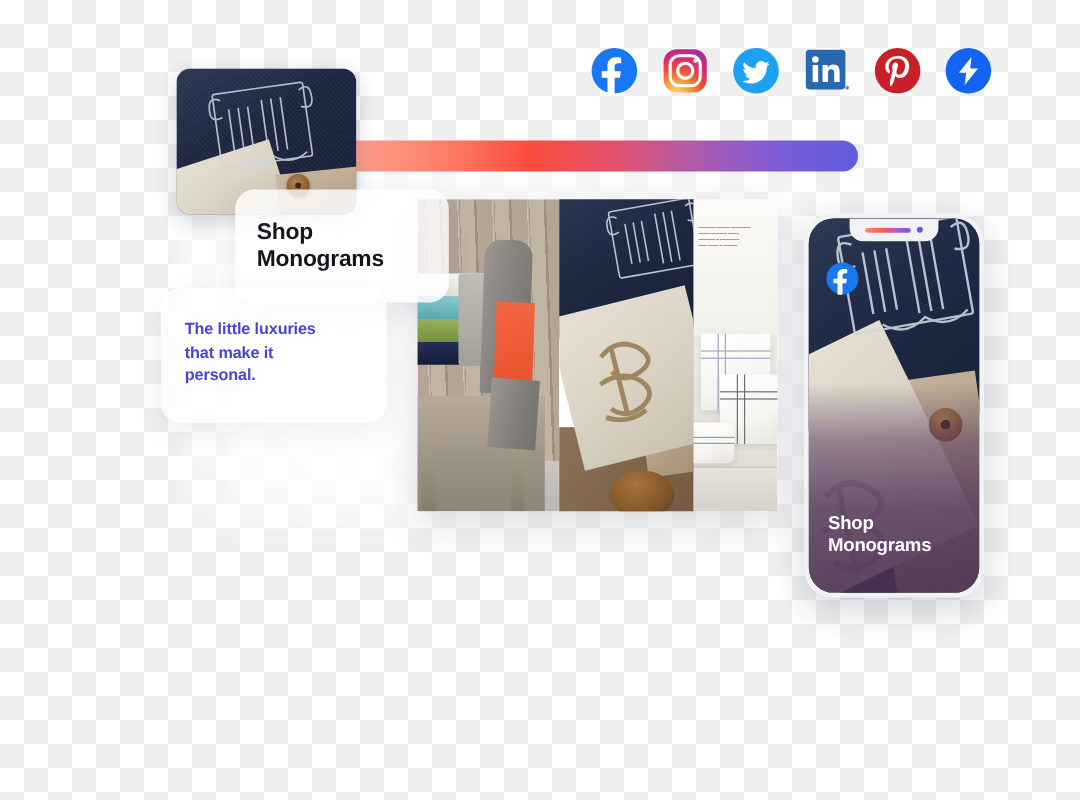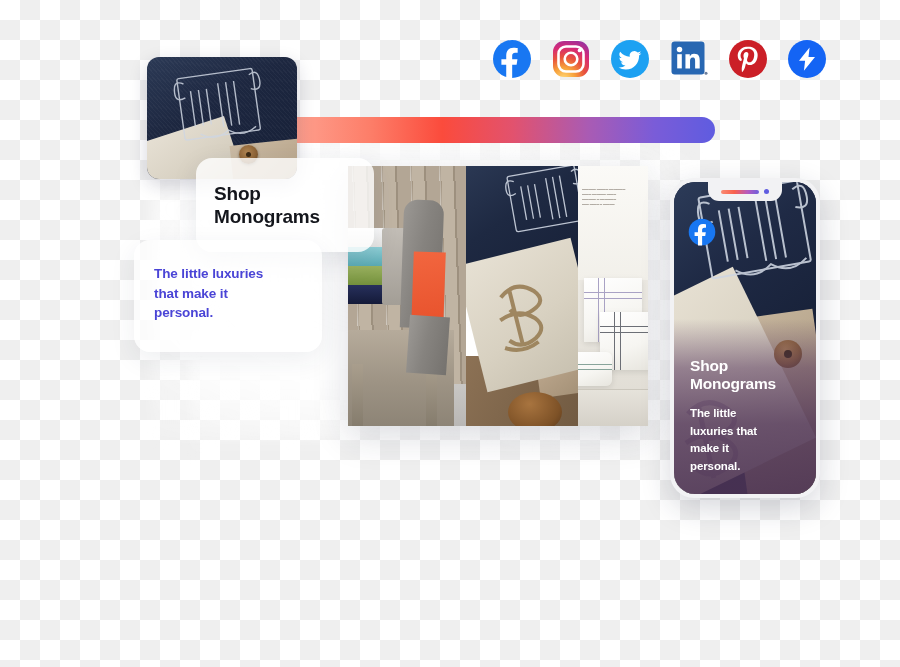--- a/index.html
+++ b/index.html
@@ -543,24 +543,20 @@
       </div>
 
       <svg class="phone-fb" viewBox="0 0 40 40">
         <circle cx="20" cy="20" r="19" fill="#1877F2"></circle>
         <path d="M24.6 25.8l0.85-5.5h-5.27v-3.57c0-1.5 0.74-2.97 3.1-2.97h2.4V9.08s-2.18-0.37-4.26-0.37c-4.35 0-7.19 2.64-7.19 7.41v4.2h-4.83v5.5h4.83v13.3a19.2 19.2 0 0 0 5.95 0v-13.3h4.42z" fill="#ffffff"></path>
       </svg>
 
       <div class="phone-text">
         <div class="phone-title">Shop
 Monograms</div>
-        <div class="phone-body">The little
-luxuries that
-make it
-personal.</div>
       </div>
     </div>
   </div>
 
   <div class="shop-card">
     <div class="shop-card-title">Shop
 Monograms</div>
   </div>
 
   <div class="blurb-card">

